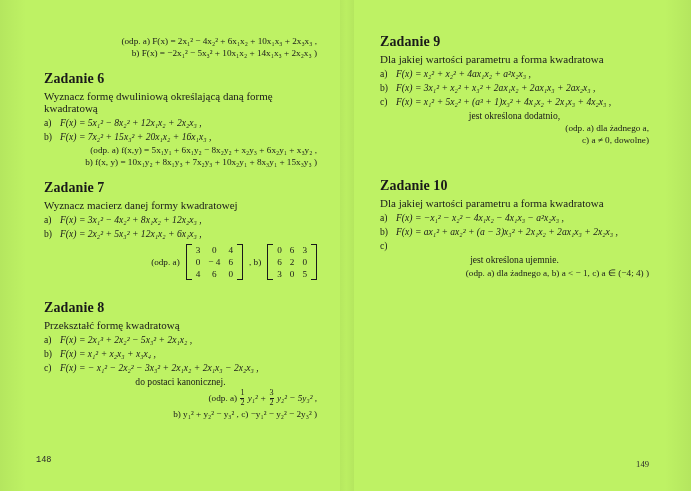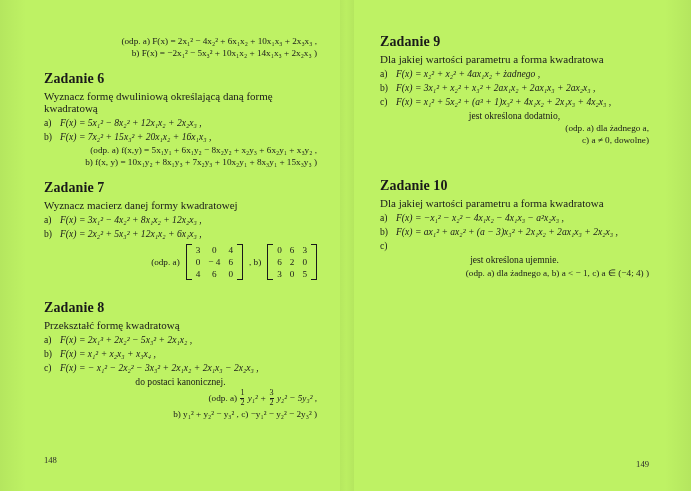--- a/index.html
+++ b/index.html
@@ -129,21 +129,21 @@
   .mtx td {
     padding: 0px 4px;
     text-align: center;
     line-height: 1.32;
   }
   .pgnum {
     position: absolute;
     font-size: 8.6px;
     color: #2a2a2a;
   }
-  .pgnum-l { left: 44px; bottom: 26px; }
+  .pgnum-l { left: 36px; bottom: 26px; font-family: Liberation Mono, monospace; }
   .pgnum-r { right: 42px; bottom: 22px; }
 </style>
 </head>
 <body>
 
 <div class="page">
 
   <div class="edge-left"></div>
   <div class="gutter"></div>
   <div class="edge-right"></div>
@@ -282,21 +282,21 @@
   </div>
 
   <div class="col col-right">
 
     <div class="blk">
       <p class="ex-title">Zadanie 9</p>
       <p class="ex-sub">Dla jakiej wartości parametru a forma kwadratowa</p>
       <ul class="items">
         <li class="item">
           <span class="lbl">a)</span>
-          <span class="frm it">F(x) = x₂² + x₂² + 4ax₁x₂ + żadnego ,</span>
+          <span class="frm it">F(x) = x₂² + x₂² + 4ax₁x₂ + a²x₂x₃ ,</span>
         </li>
         <li class="item">
           <span class="lbl">b)</span>
           <span class="frm it">F(x) = 3x₁² + x₂² + x₃² + 2ax₁x₂ + 2ax₁x₃ + 2ax₂x₃ ,</span>
         </li>
         <li class="item">
           <span class="lbl">c)</span>
           <span class="frm it">F(x) = x₁² + 5x₂² + (a³ + 1)x₃² + 4x₁x₂ + 2x₁x₃ + 4x₂x₃ ,</span>
         </li>
       </ul>

